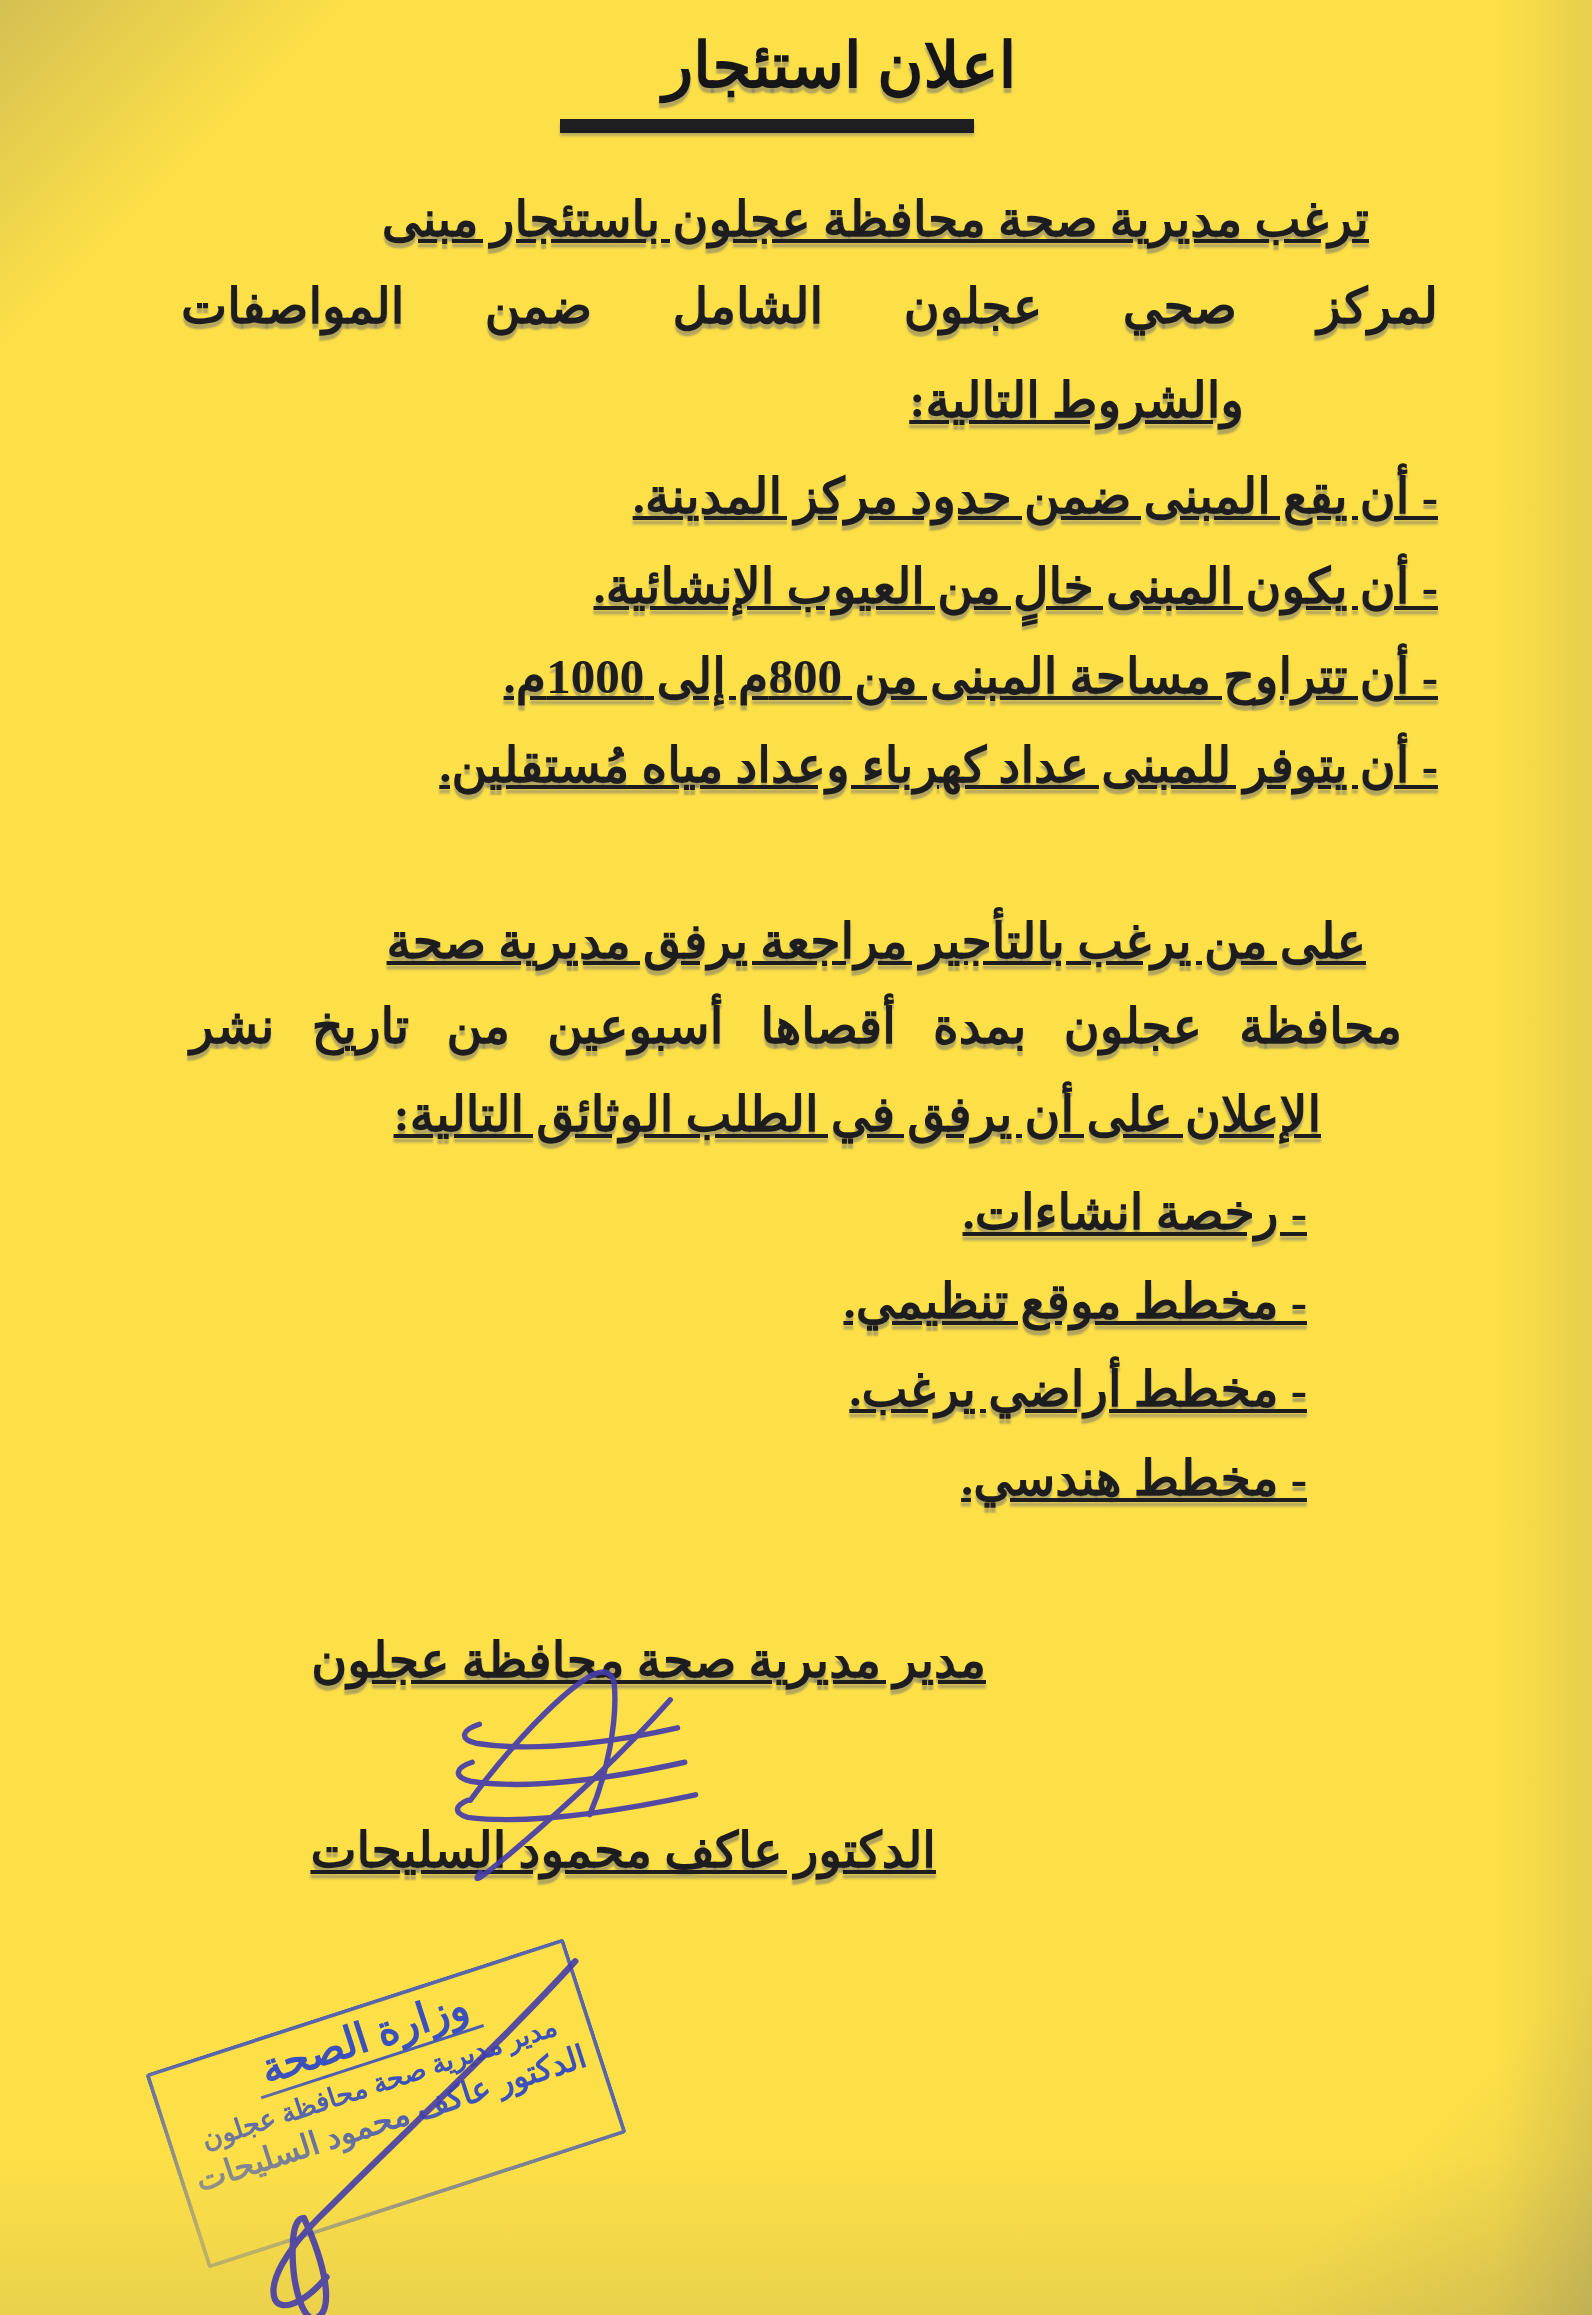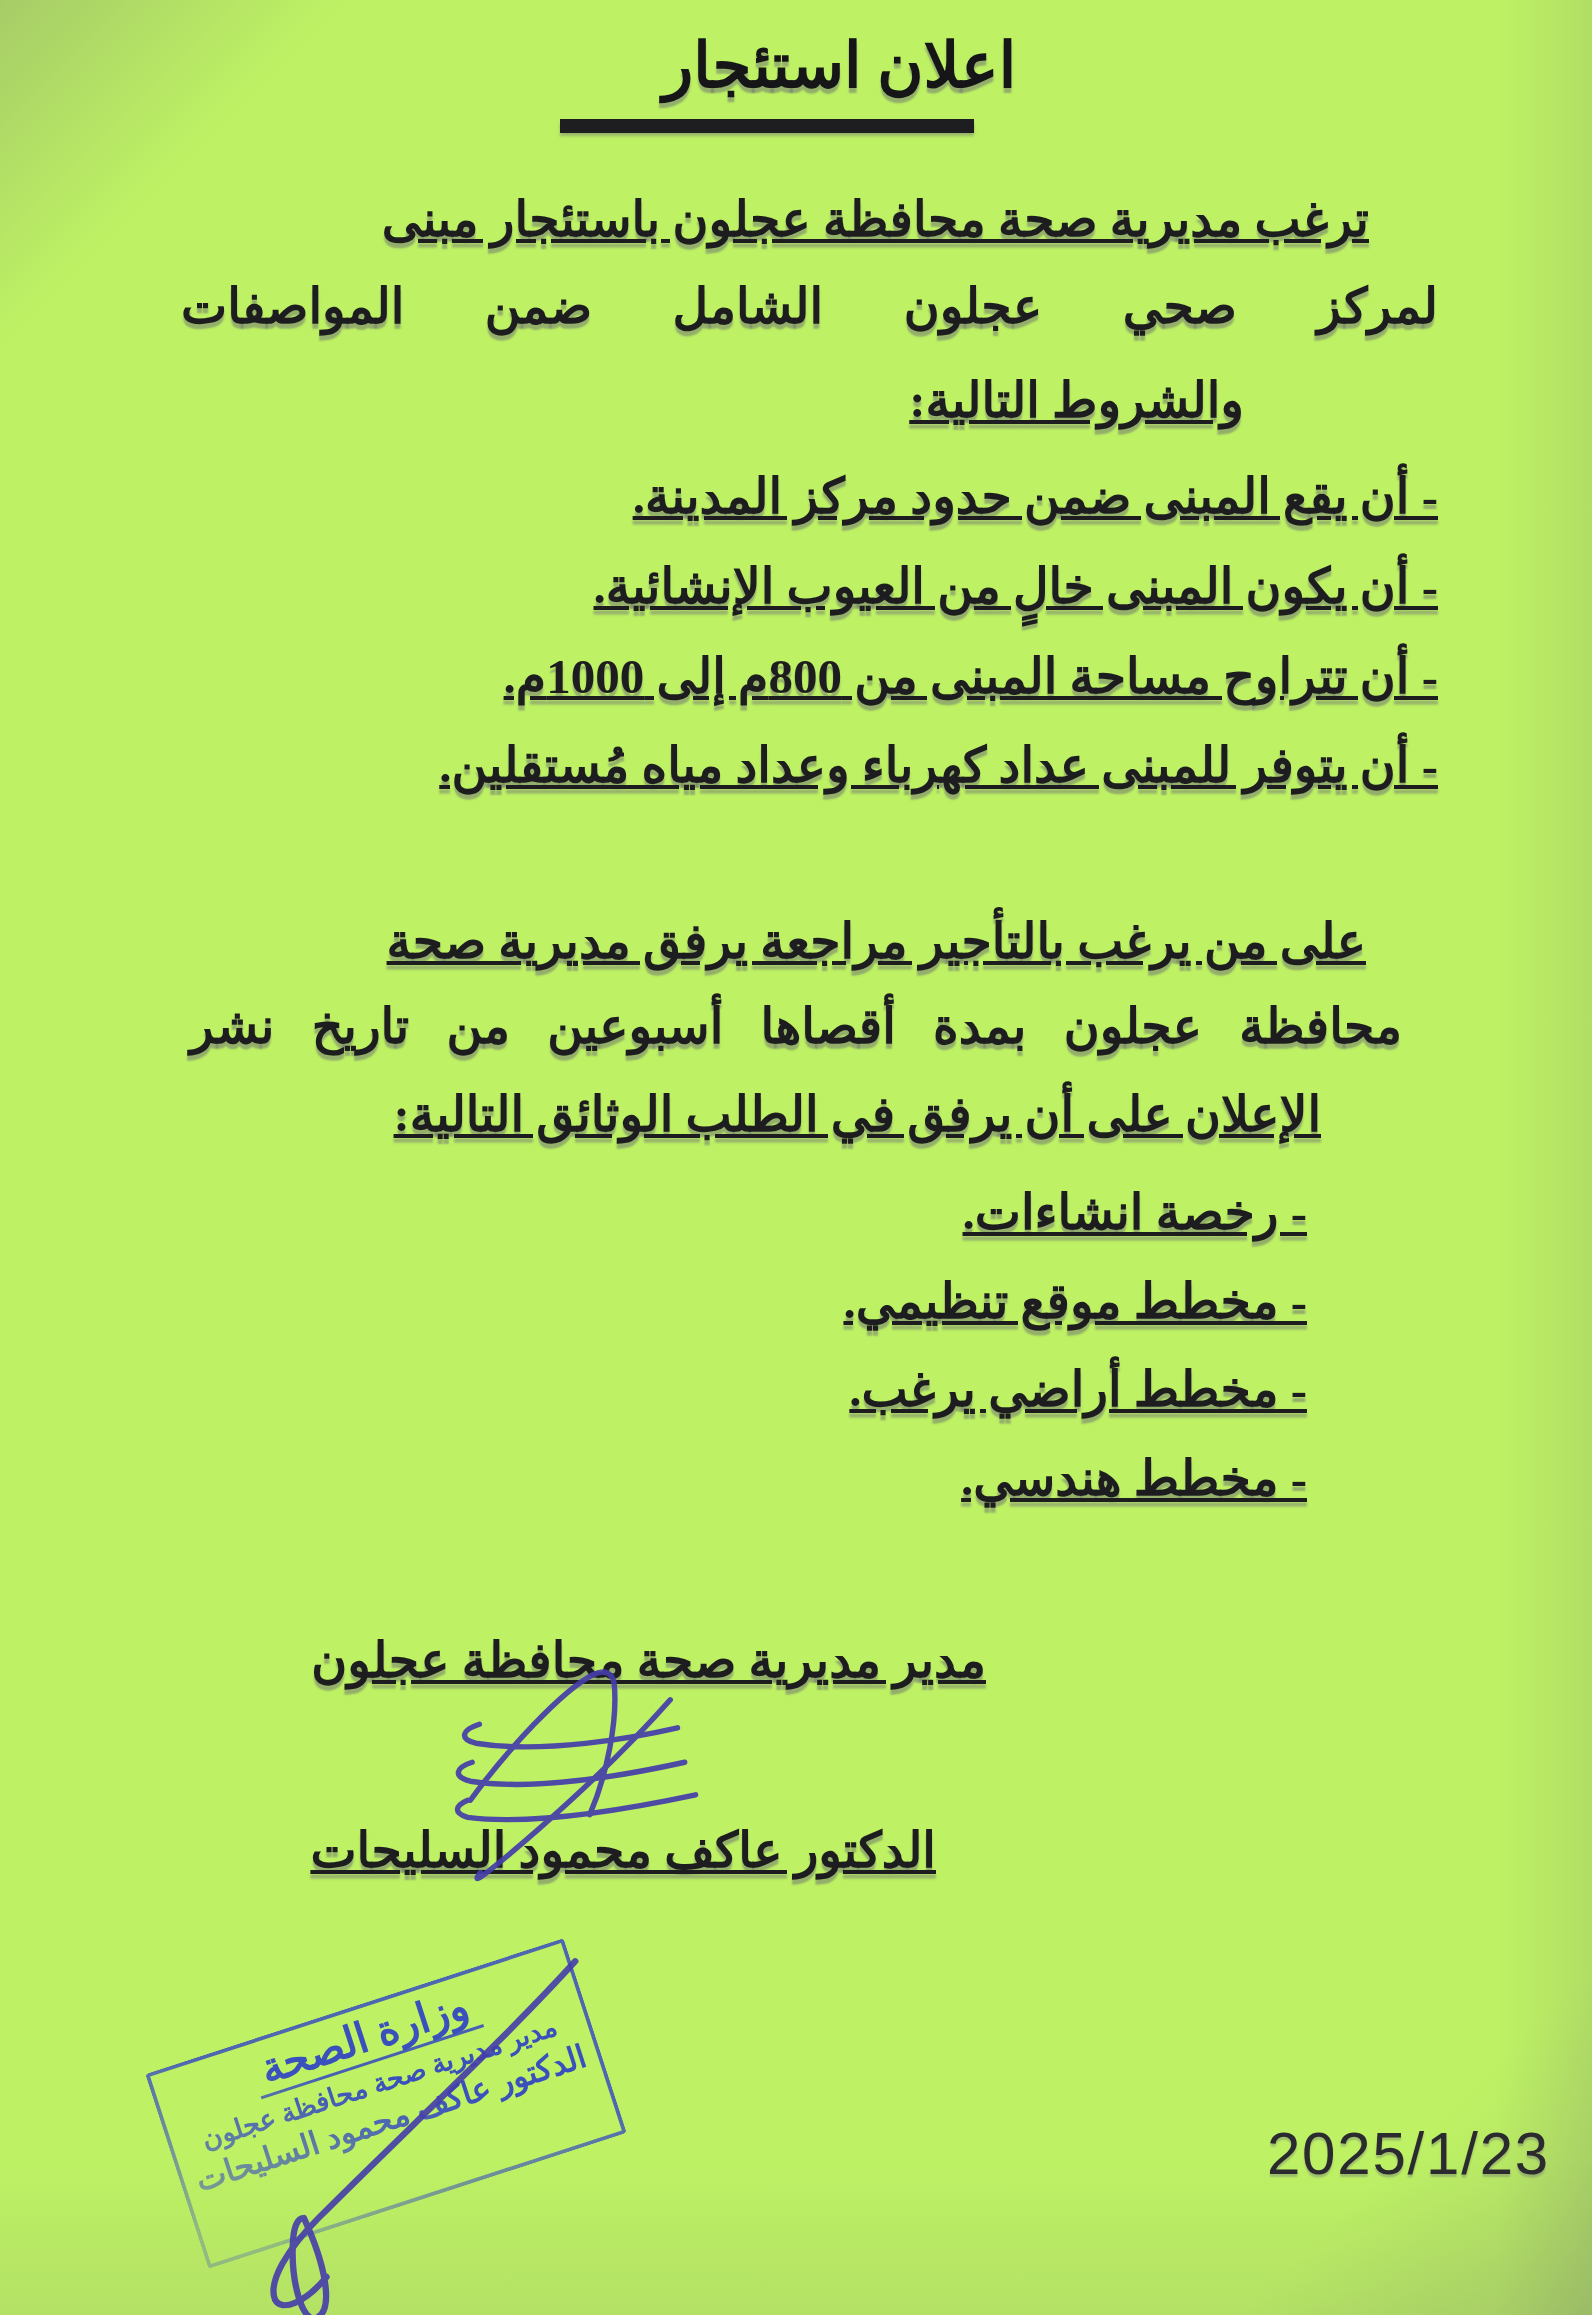--- a/index.html
+++ b/index.html
@@ -1,19 +1,19 @@
 <!DOCTYPE html>
 <html style="font-size:14.5px"><head>
 <meta charset="utf-8">
 <style>
   html,body{margin:0;padding:0;background:#b6b8bb;}
   .page{
     position:relative;width:1592px;height:2316px;overflow:hidden;
     background:radial-gradient(125% 95% at 45% 38%, #dbdddе 0%, #d8dadb 40%, #d3d5d6 60%, #c9cbcd 88%, #bfc1c3 100%);
-    background-color:#bef264;
+    background-color:#fde047;
     font-family:"Liberation Serif","DejaVu Serif",serif;
     color:#1c1c1e;
   }
   .page::before{
     content:"";position:absolute;inset:0;pointer-events:none;
     background:
       linear-gradient(135deg, rgba(105,107,112,0.28) 0%, rgba(105,107,112,0) 9%),
       linear-gradient(315deg, rgba(100,102,108,0.20) 0%, rgba(100,102,108,0) 9%),
       linear-gradient(270deg, rgba(100,102,106,0.14) 0%, rgba(100,102,106,0) 6%),
       linear-gradient(0deg, rgba(100,102,106,0.12) 0%, rgba(100,102,106,0) 7%);
@@ -98,16 +98,15 @@
       <path d="M 522 1948 C 503 1954 501 1964 520 1969 C 598 1981 707 1959 757 1948"></path>
       <path d="M 517 1990 C 503 1996 501 2004 517 2009 C 596 2019 717 1995 769 1984"></path>
       <path d="M 741 1879 C 673 1956 586 2032 537 2071 C 528 2078 524 2079 531 2070"></path>
     </g>
     <g stroke="#453daa" stroke-width="7" fill="none" stroke-linecap="round" opacity="0.9">
       <path d="M 636 2168 C 560 2252 448 2356 352 2452 C 318 2486 296 2522 304 2542 C 311 2556 337 2546 361 2517"></path>
       <path d="M 336 2452 C 360 2504 369 2552 351 2562 C 334 2571 321 2520 324 2476 C 325 2460 330 2451 336 2452"></path>
     </g>
   </svg>
 
-  <div class="date">2025/1/23</div>
 
 </div>
 
 
 </body></html>

